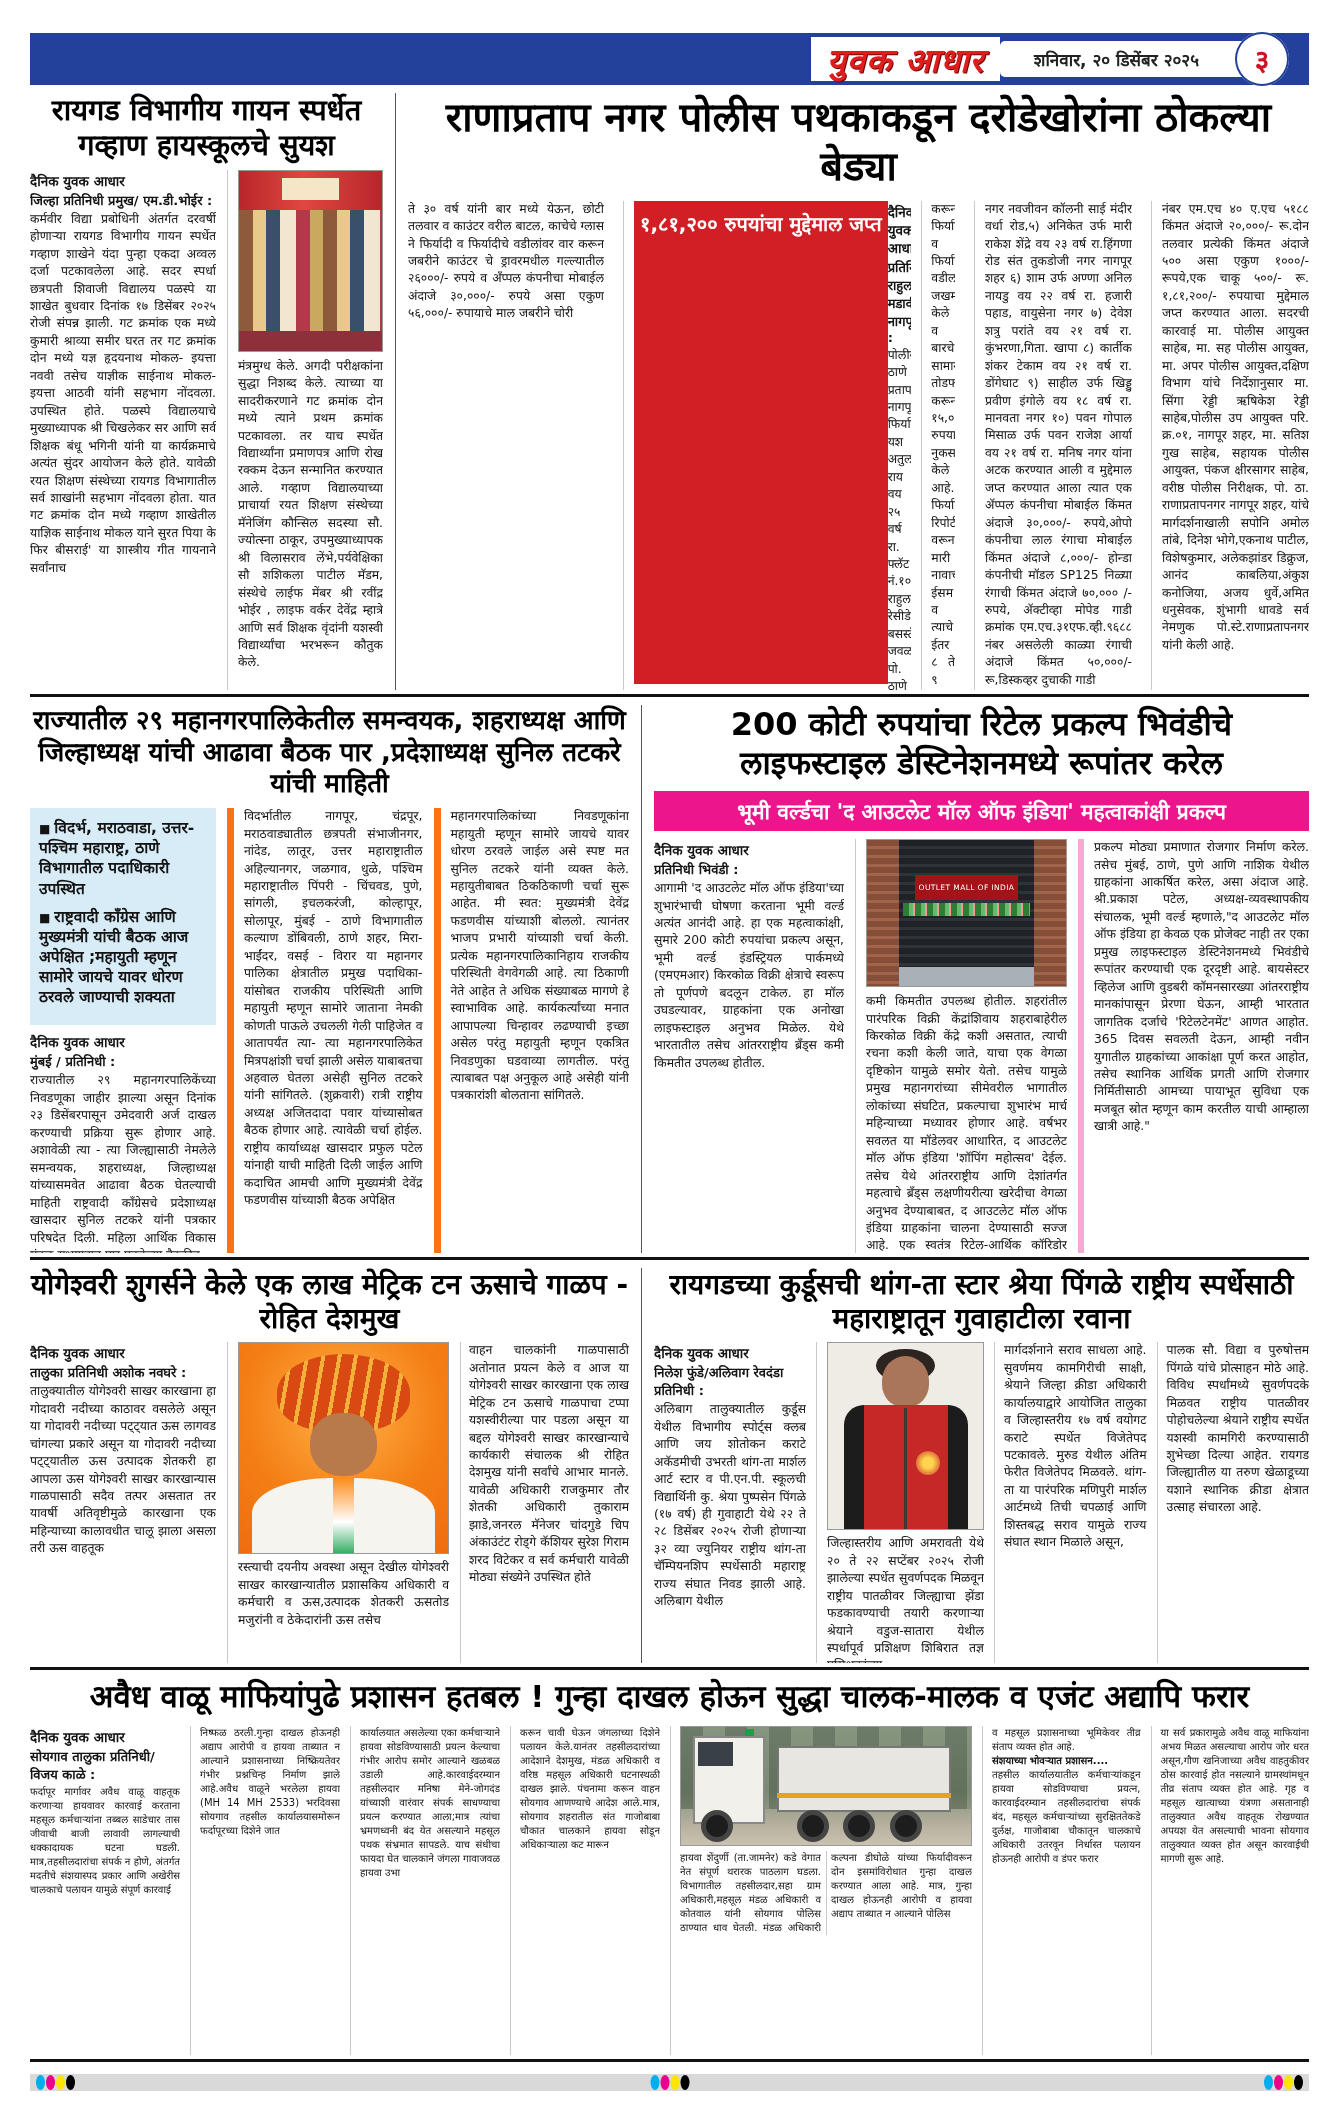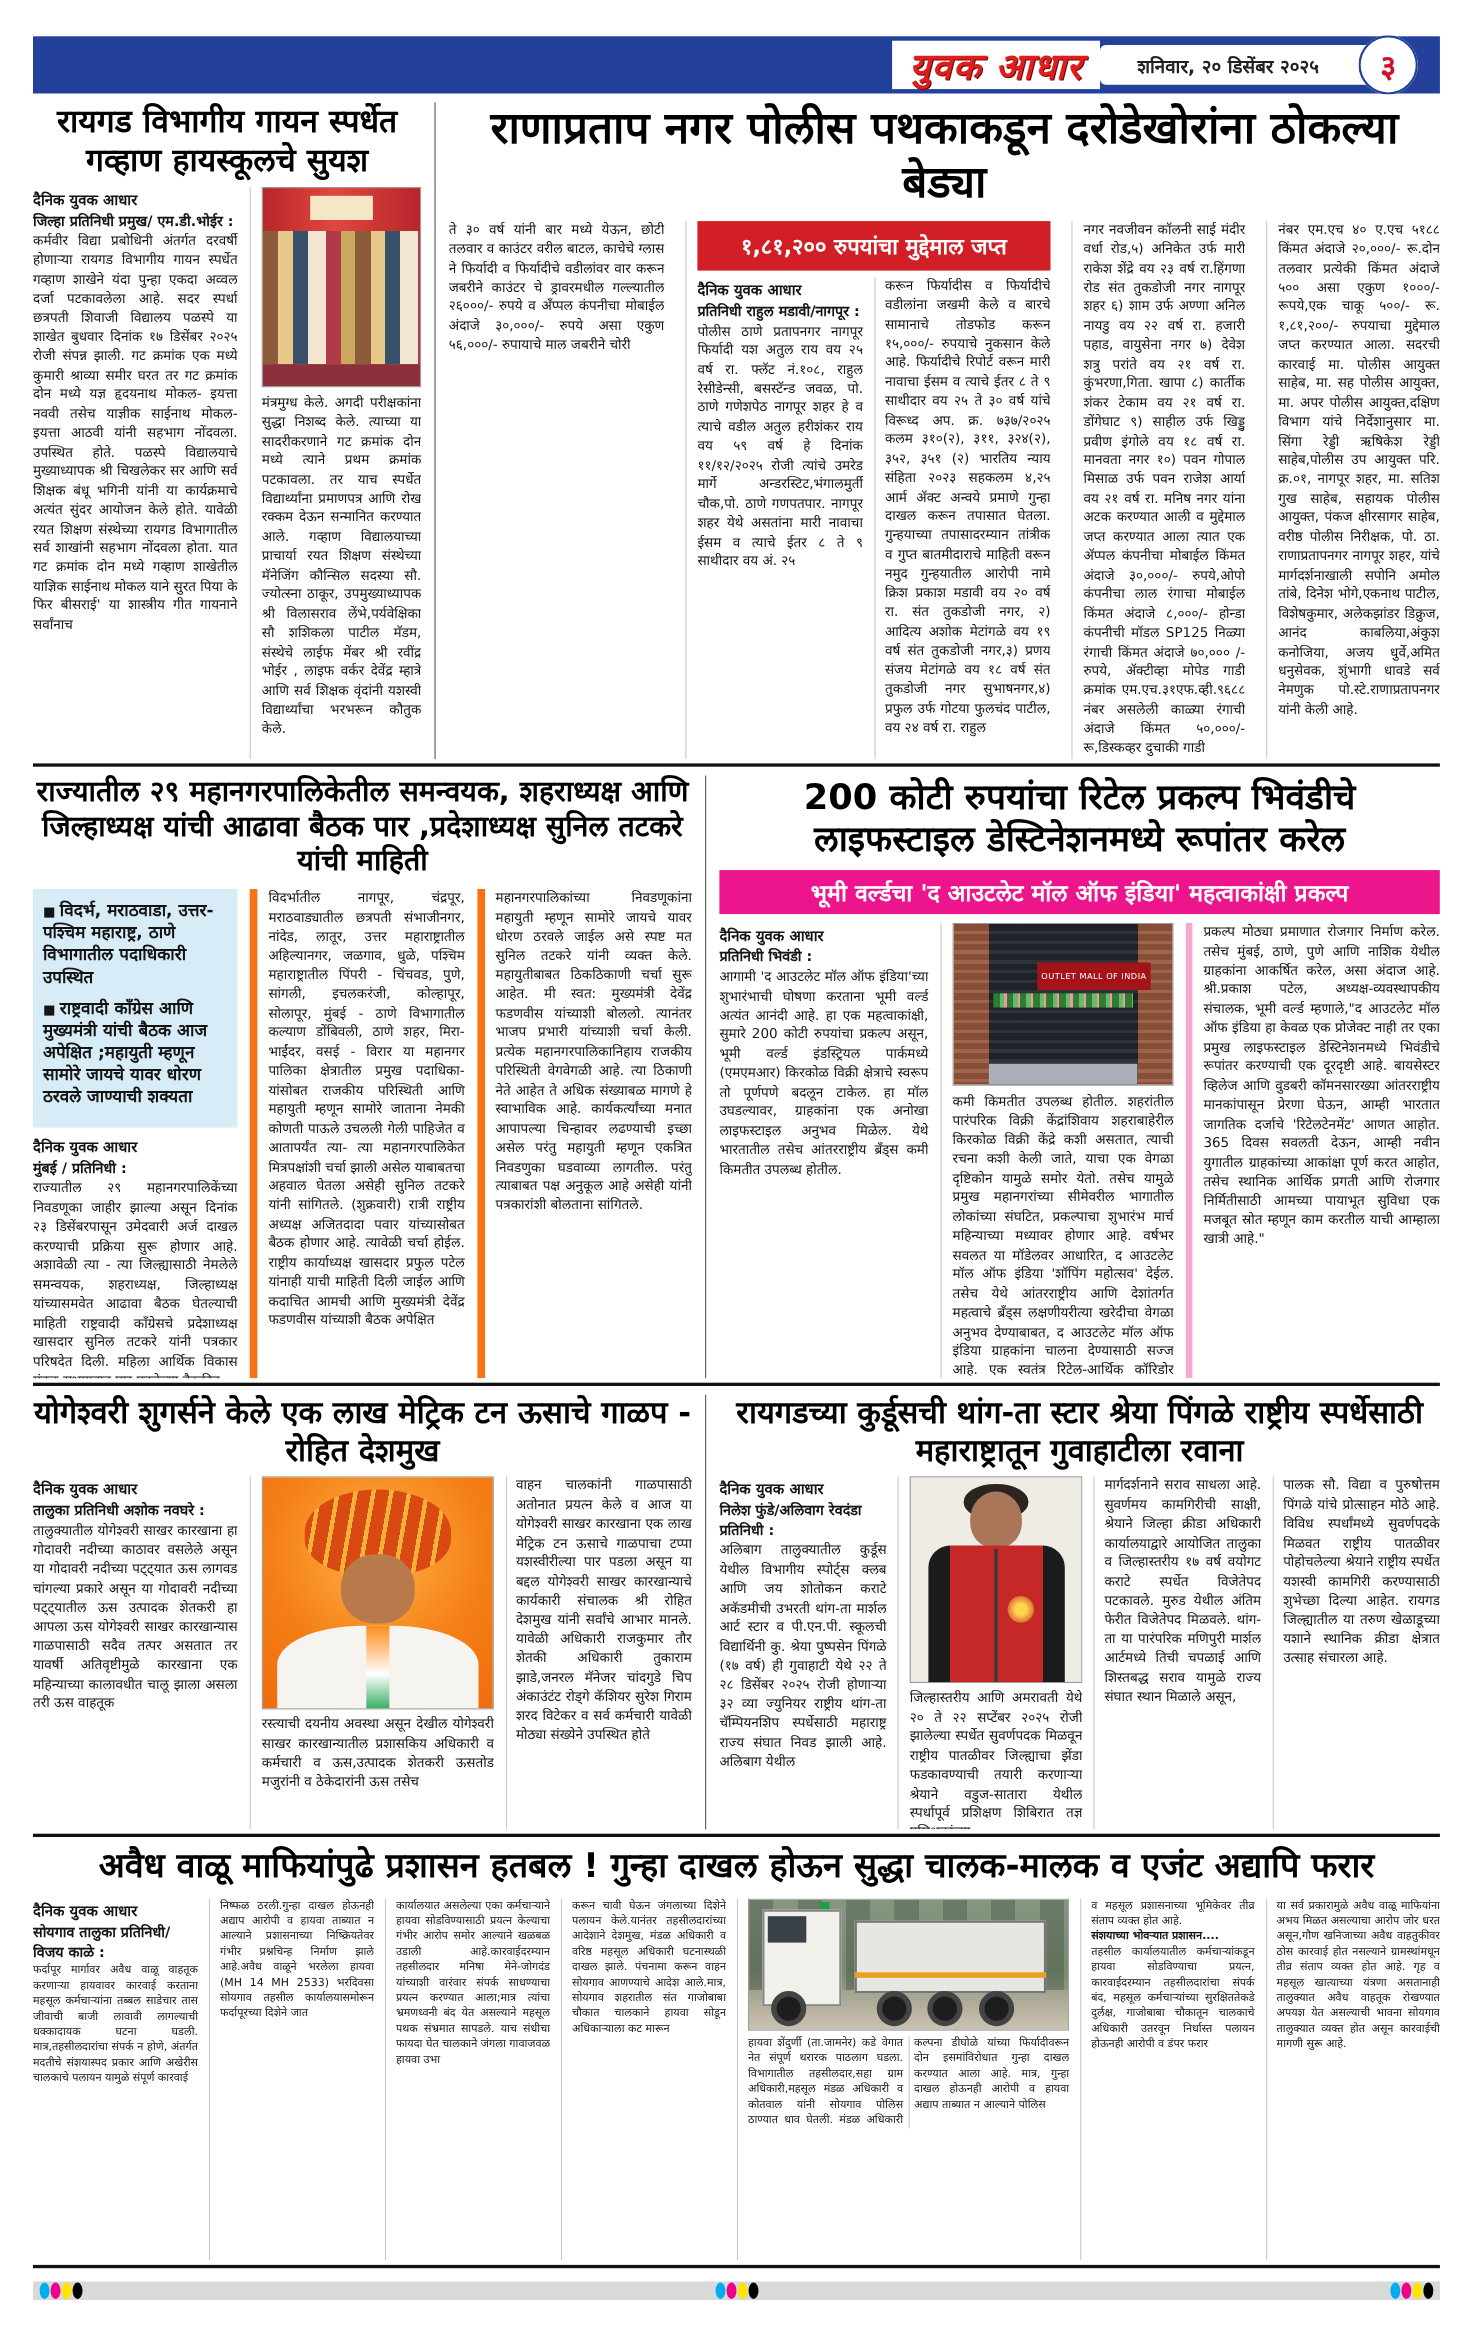--- a/index.html
+++ b/index.html
@@ -38,21 +38,21 @@
   .group-photo{position:relative;width:100%;height:182px;background:#d8c9b4;overflow:hidden;margin-bottom:6px;border:1px solid #999;}
   .gp-banner{position:absolute;top:0;left:0;right:0;height:22%;background:linear-gradient(90deg,#b8252b,#e0473f 45%,#b8252b);}
   .gp-banner-label{position:absolute;top:4%;left:30%;width:40%;height:12%;background:#f6e6c8;}
   .gp-people{position:absolute;top:22%;bottom:11%;left:0;right:0;background:repeating-linear-gradient(90deg,#8d5a3b 0 14px,#e9c98a 14px 27px,#39506b 27px 41px,#f3e6d0 41px 57px,#b03a4a 57px 71px,#caa85e 71px 84px);}
   .gp-carpet{position:absolute;bottom:0;left:0;right:0;height:11%;background:#8e2f3c;}
 
   .a2{flex:1;display:flex;flex-direction:column;}
   .a2 .headline{font-size:40px;margin-bottom:10px;}
   .a2-body{display:flex;gap:19px;flex:1;overflow:hidden;}
   .a2-cA{width:196px;}
-  .a2-mid{width:332px;border-left:1px solid #c9c9c9;padding-left:10px;display:flex;flex-direction:column;}
+  .a2-mid{width:332px;border-left:1px solid #c9c9c9;padding-left:10px;display:flex;flex-direction:row;}
   .red-banner{background:#d21f26;color:#fff;font-weight:700;font-size:20px;text-align:center;padding:9px 6px;margin-bottom:6px;}
   .a2-midcols{display:flex;gap:10px;flex:1;overflow:hidden;}
   .a2-cB,.a2-cC{flex:1;overflow:hidden;}
   .a2-cC{border-left:1px solid #c9c9c9;padding-left:9px;}
   .a2-cD,.a2-cE{width:158px;border-left:1px solid #c9c9c9;padding-left:10px;overflow:hidden;}
 
   
   .band2{height:563px;}
   .a3{width:612px;display:flex;flex-direction:column;}
   .a3 .headline{font-size:26px;margin-bottom:8px;}
@@ -65,21 +65,21 @@
 
   .a4{flex:1;display:flex;flex-direction:column;}
   .a4 .headline{font-size:32px;margin-bottom:8px;}
   .pink-banner{background:#ec158c;color:#ffffff;font-weight:700;font-size:21px;text-align:center;padding:6px 4px;margin-bottom:8px;}
   .a4-body{display:flex;gap:11px;flex:1;overflow:hidden;}
   .a4-c1{width:190px;}
   .a4-c2{width:212px;border-left:1px solid #c9c9c9;padding-left:10px;}
   .a4-c3{flex:1;border-left:6px solid #f9a8d4;padding-left:10px;overflow:hidden;}
   .mall-photo{position:relative;width:100%;height:148px;background:linear-gradient(90deg,#9c5b40 0 16%,#23282e 16% 84%,#9c5b40 84% 100%);overflow:hidden;margin-bottom:6px;border:1px solid #999;}
   .mall-brick{position:absolute;inset:0;background:repeating-linear-gradient(180deg,rgba(0,0,0,.14) 0 6px,rgba(255,255,255,.05) 6px 9px);}
-  .mall-sign{position:absolute;left:24%;top:24%;width:52%;height:17%;background:#a31318;color:#fff;font-size:7.5px;display:flex;align-items:center;justify-content:center;letter-spacing:.4px;margin-left:28px;}
+  .mall-sign{position:absolute;left:24%;top:24%;width:52%;height:17%;background:#a31318;color:#fff;font-size:7.5px;display:flex;align-items:center;justify-content:center;letter-spacing:.4px;}
   .mall-garland{position:absolute;left:18%;top:43%;width:64%;height:9%;background:repeating-linear-gradient(90deg,#2e7d32 0 6px,#66bb6a 6px 10px,#ef9a9a 10px 12px);}
   .mall-floor{position:absolute;bottom:0;left:16%;width:68%;height:13%;background:#aab0b8;}
 
   
   .band3{height:410px;}
   .a5{width:612px;display:flex;flex-direction:column;}
   .a5 .headline{font-size:28px;margin-bottom:6px;}
   .a5-body{display:flex;gap:11px;flex:1;overflow:hidden;}
   .a5-c1{width:186px;}
   .a5-c2{width:222px;border-left:1px solid #c9c9c9;padding-left:10px;}

